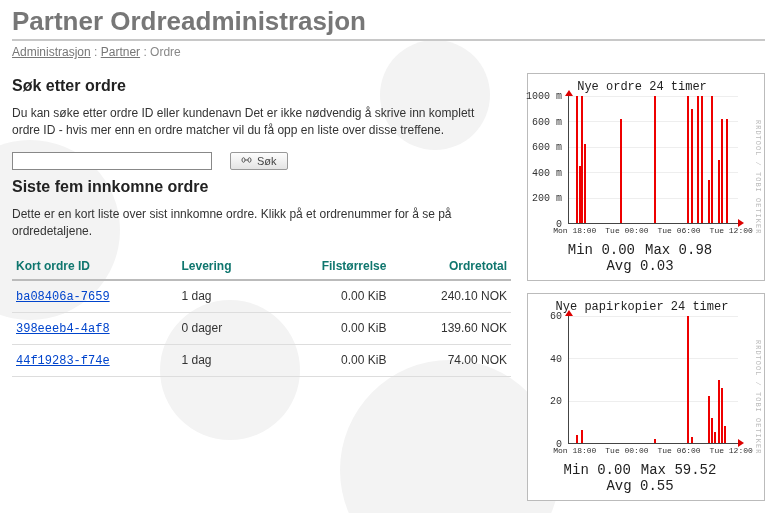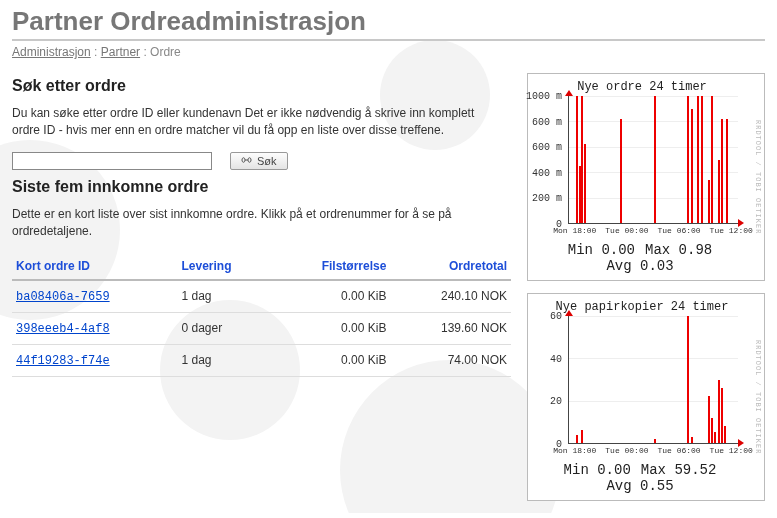--- a/index.html
+++ b/index.html
@@ -100,21 +100,21 @@
     width: 100%;
     border-collapse: collapse;
     font-size: 12px;
     margin-top: 4px;
   }
   table.orders th {
     text-align: left;
     border-bottom: 2px solid #bbb;
     padding: 6px 4px;
     font-weight: bold;
-    color: #1d4ed8;
+    color: #0f766e;
   }
   table.orders th:nth-child(3),
   table.orders th:nth-child(4),
   table.orders td:nth-child(3),
   table.orders td:nth-child(4) {
     text-align: right;
   }
   table.orders td {
     padding: 8px 4px;
     border-bottom: 1px solid #ddd;

